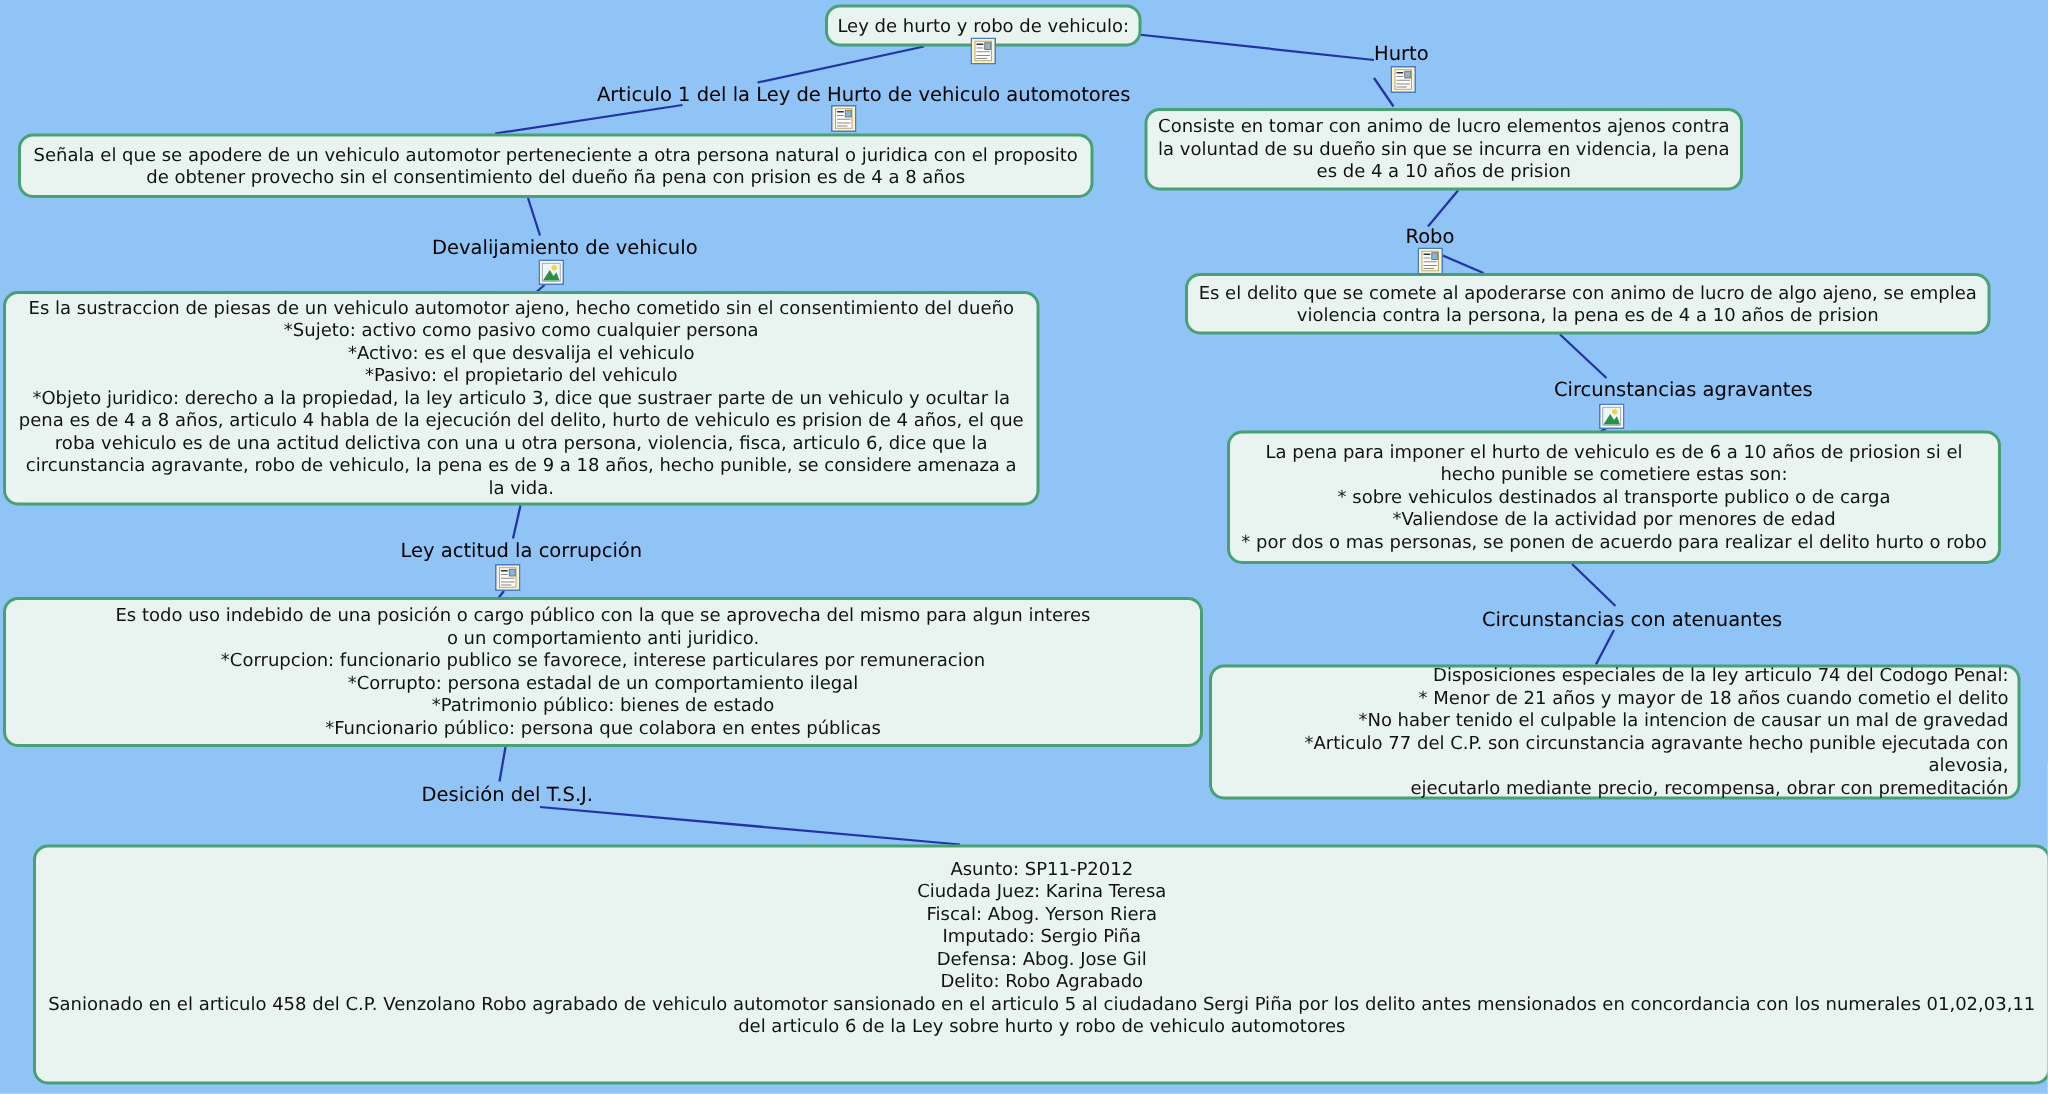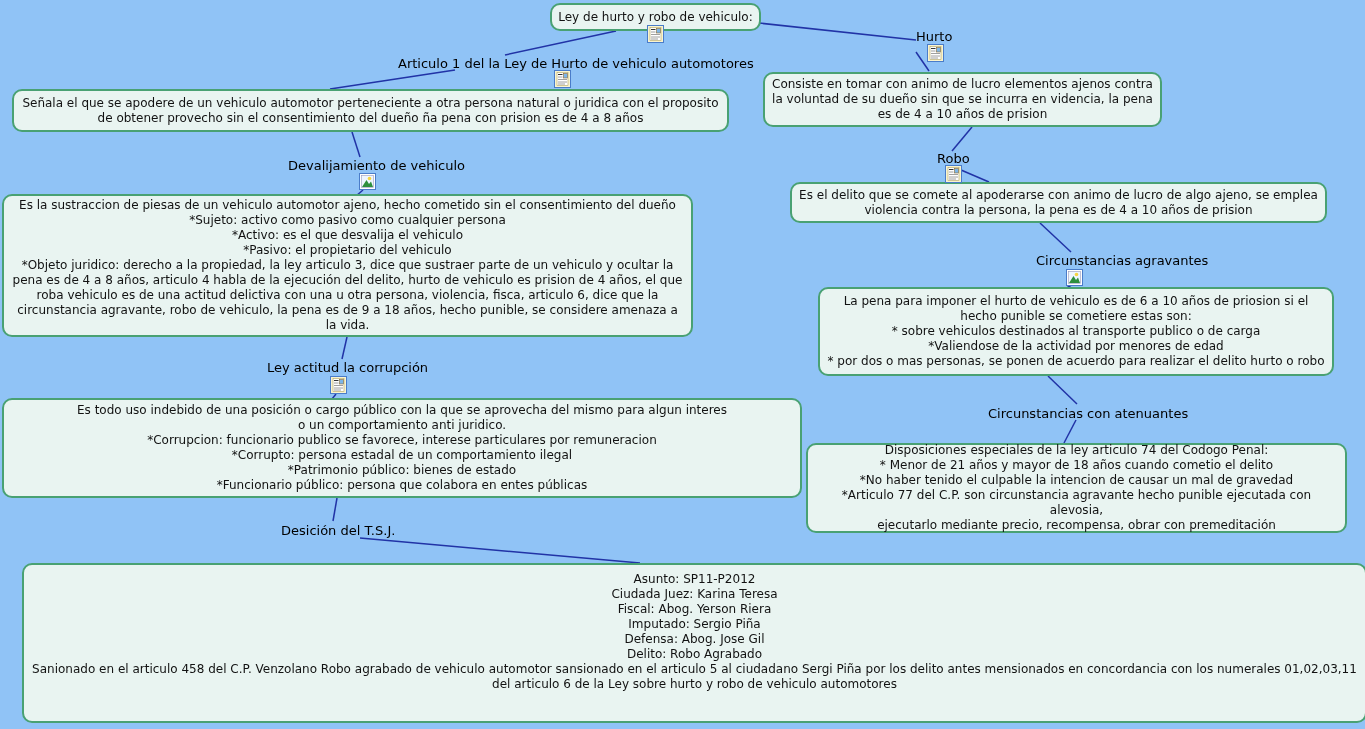--- a/index.html
+++ b/index.html
@@ -85,21 +85,21 @@
 
   <div class="box" style="left:2px;top:398px;width:800px;height:100px;">
     <span class="box-text">Es todo uso indebido de una posición o cargo público con la que se aprovecha del mismo para algun interes
 o un comportamiento anti juridico.
 *Corrupcion: funcionario publico se favorece, interese particulares por remuneracion
 *Corrupto: persona estadal de un comportamiento ilegal
 *Patrimonio público: bienes de estado
 *Funcionario público: persona que colabora en entes públicas</span>
   </div>
 
-  <div class="box" style="left:806px;top:443px;width:541px;height:90px;">
+  <div class="box" style="left:806px;top:443px;width:541px;height:90px;text-align:right;">
     <span class="box-text">Disposiciones especiales de la ley articulo 74 del Codogo Penal:
 * Menor de 21 años y mayor de 18 años cuando cometio el delito
 *No haber tenido el culpable la intencion de causar un mal de gravedad
 *Articulo 77 del C.P. son circunstancia agravante hecho punible ejecutada con alevosia,
 ejecutarlo mediante precio, recompensa, obrar con premeditación</span>
   </div>
 
   <div class="box top-align" style="left:10px;top:563px;width:1345px;height:160px;">
     <span class="box-text">Asunto: SP11-P2012
 Ciudada Juez: Karina Teresa

